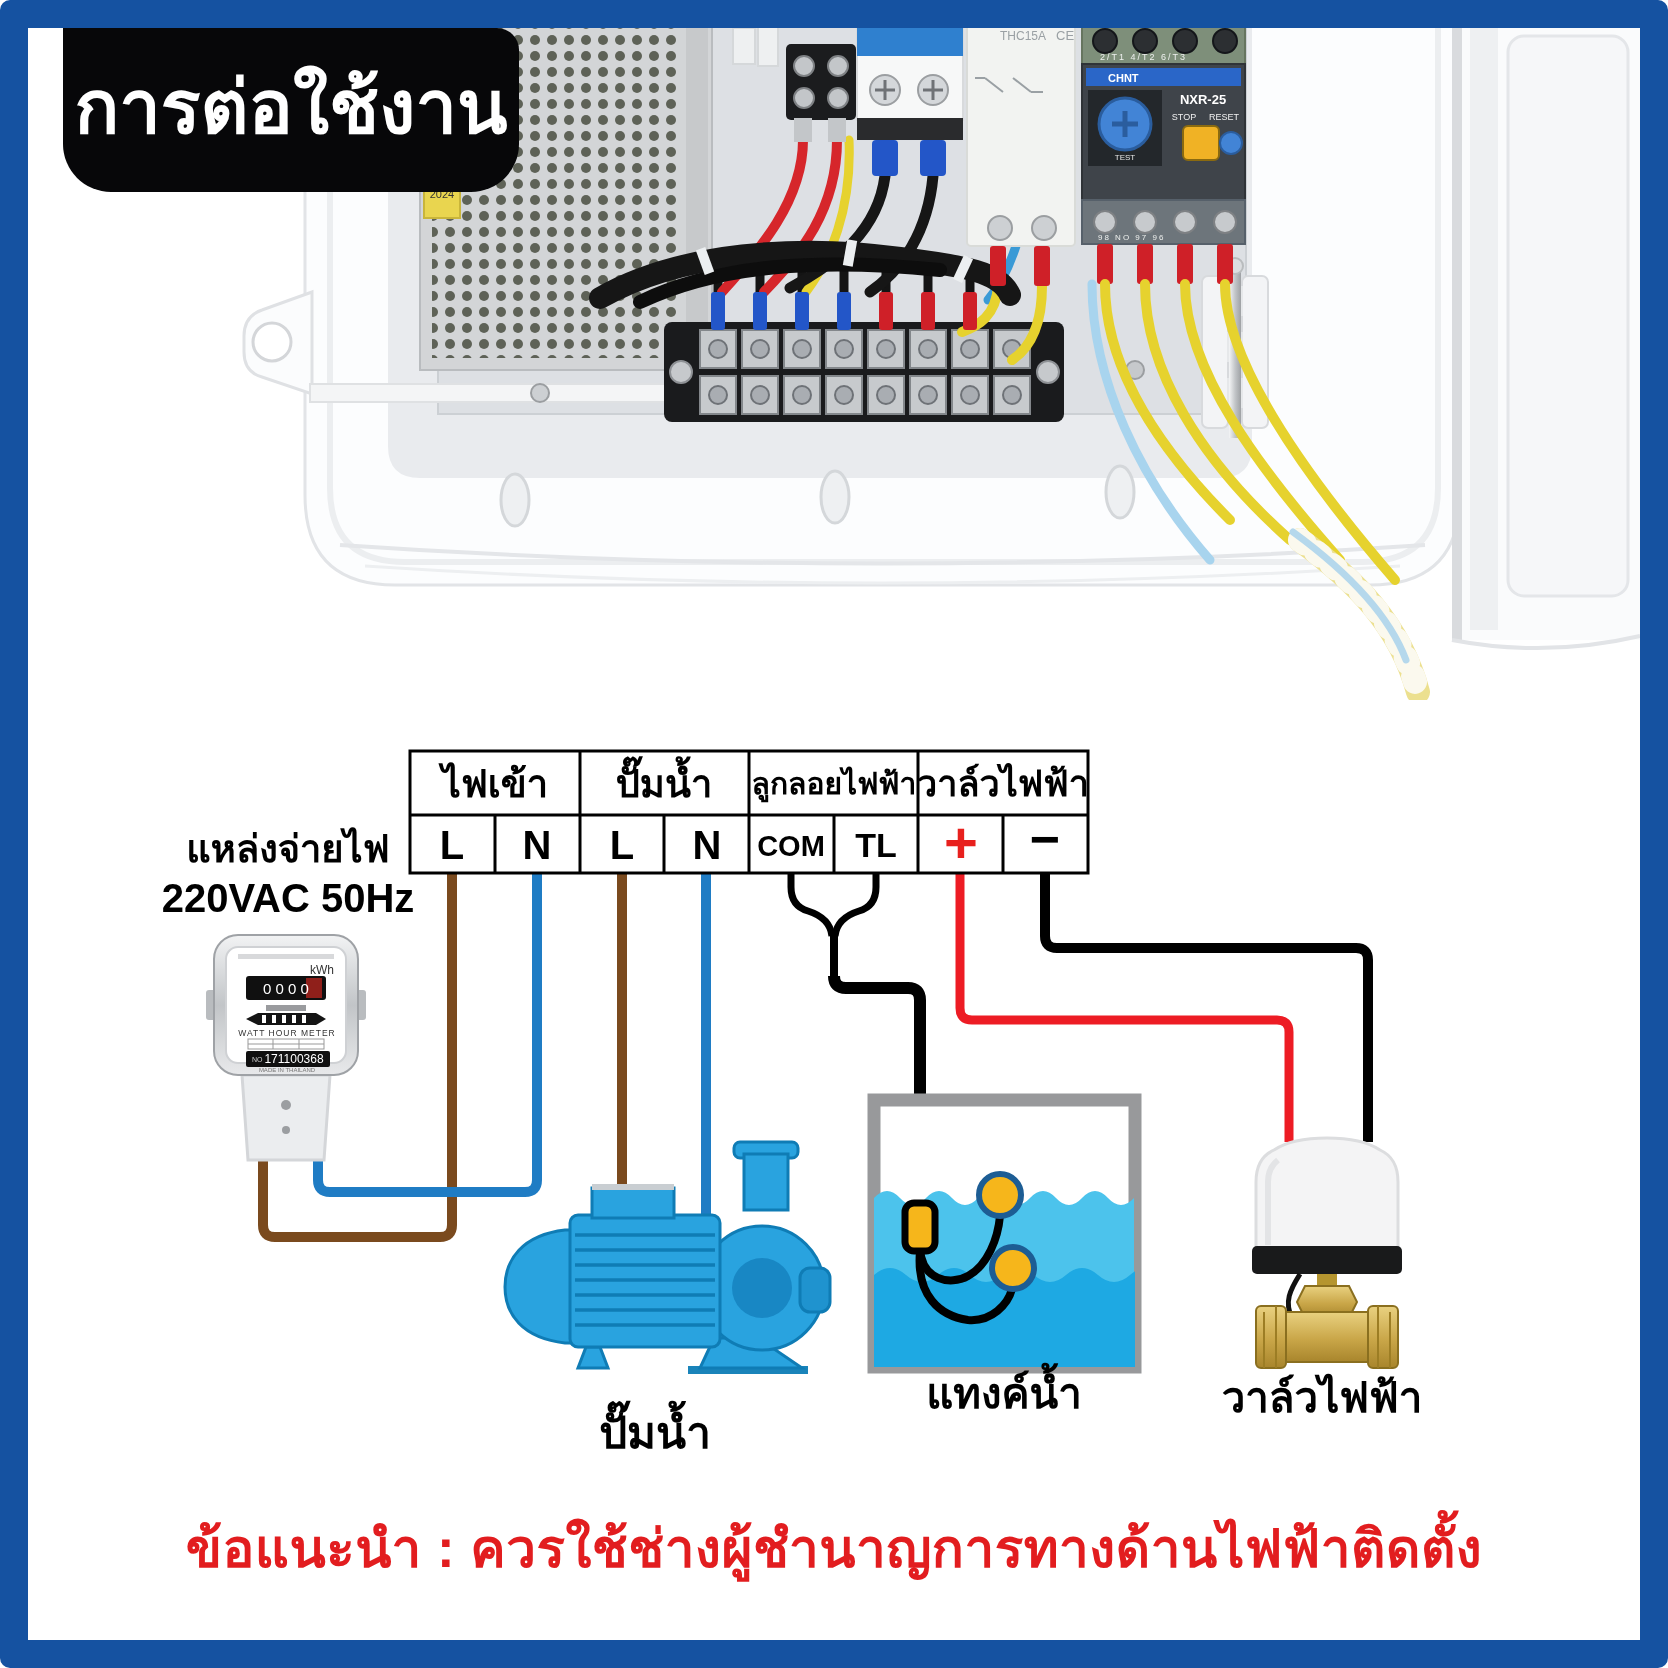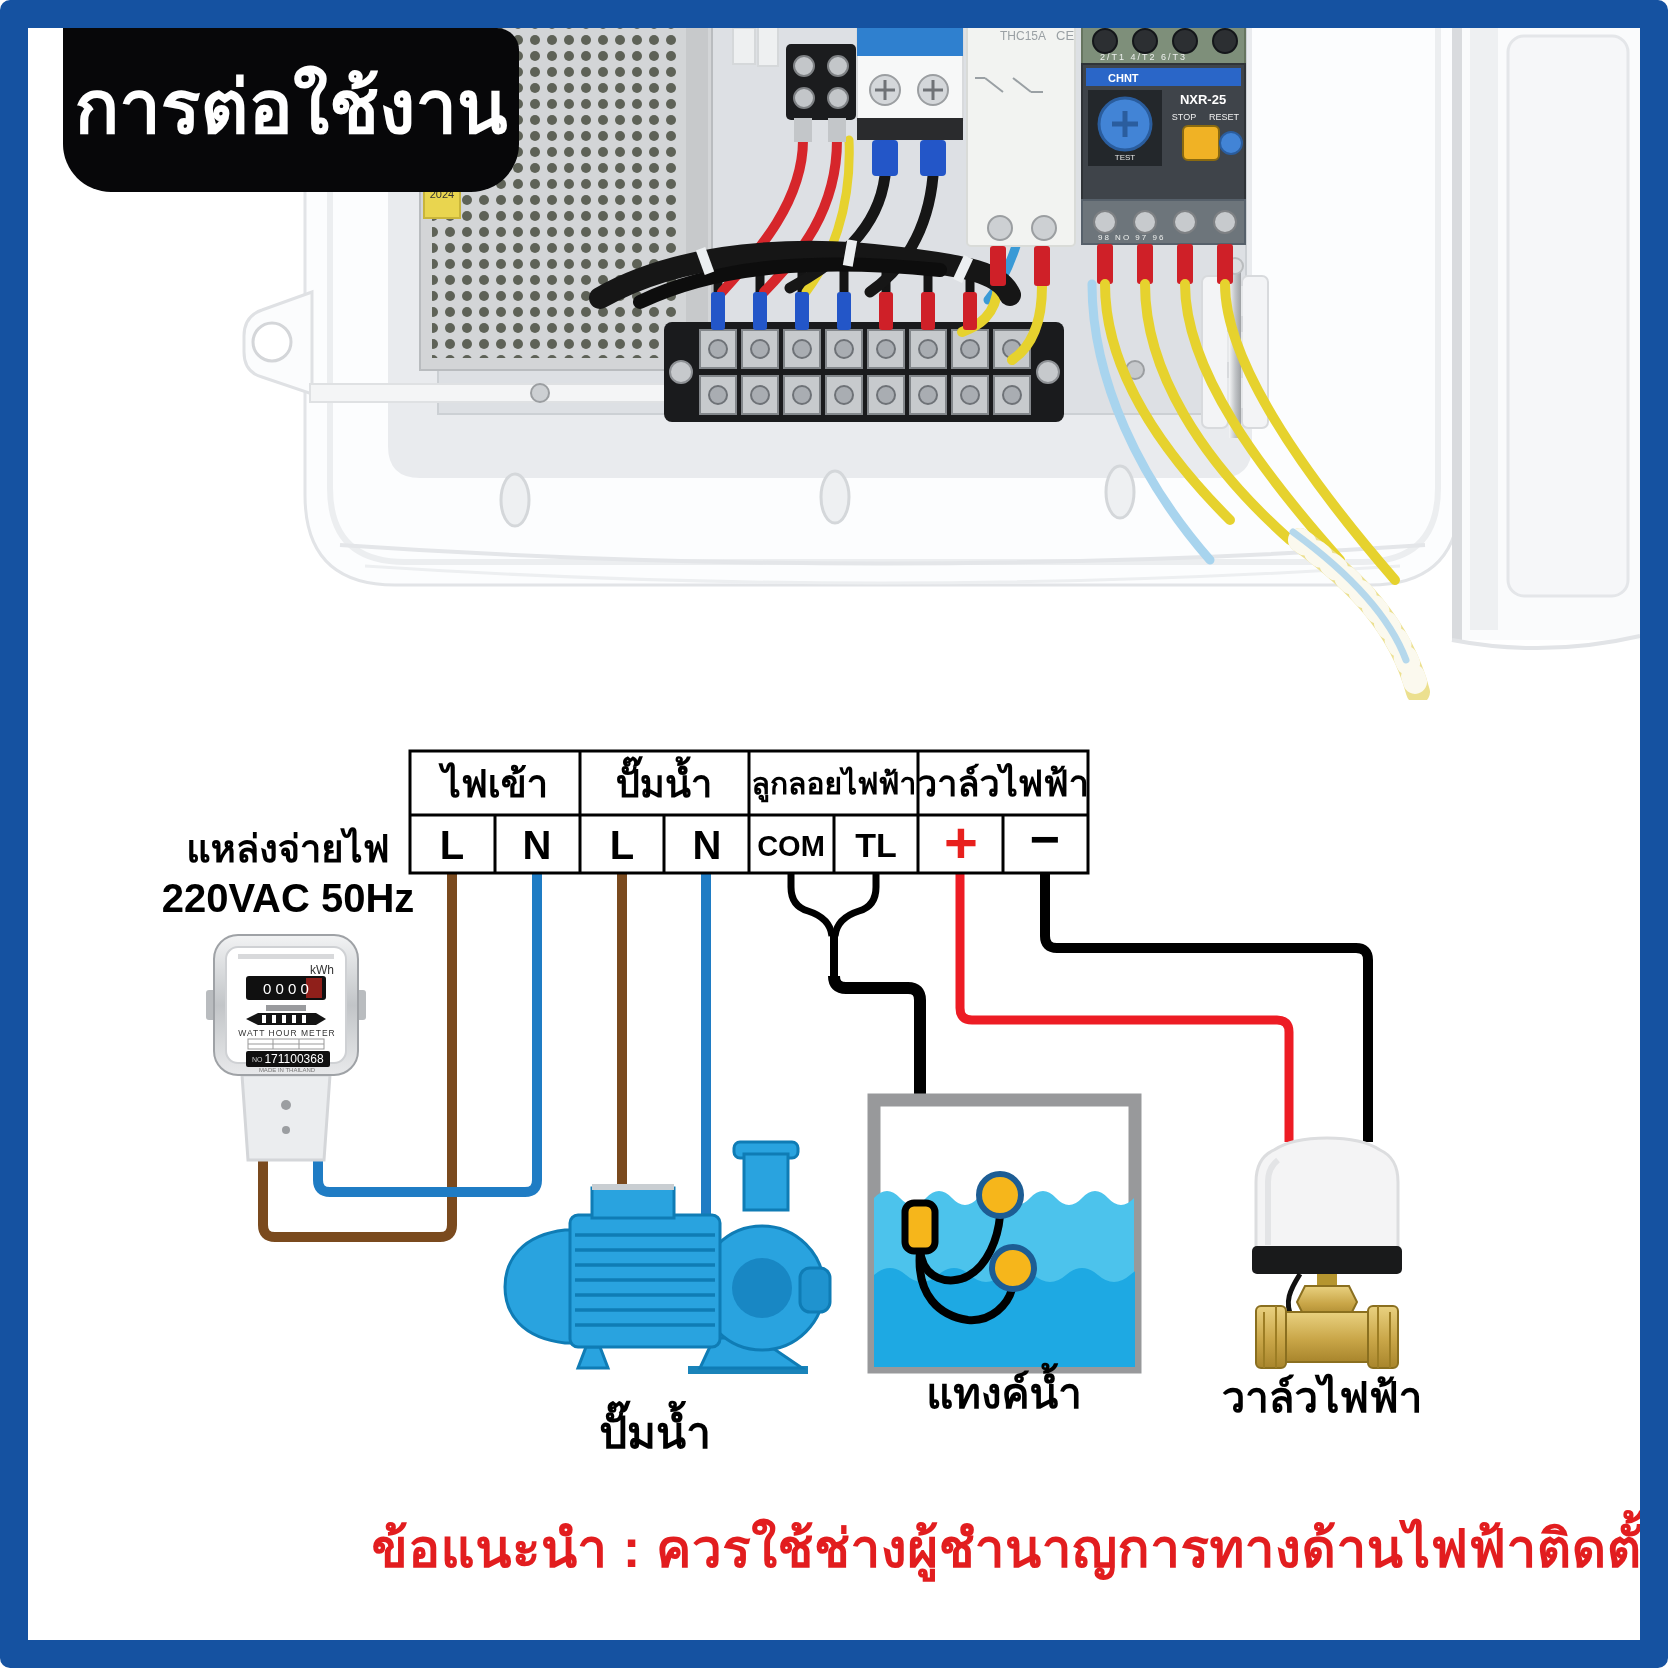--- a/index.html
+++ b/index.html
@@ -6,21 +6,21 @@
   .page{position:relative;width:1668px;height:1668px;background:#fff;overflow:hidden;
         font-family:"Liberation Sans","DejaVu Sans",sans-serif;}
   .frame{position:absolute;inset:0;border:28px solid #1552a1;border-radius:10px;
          pointer-events:none;z-index:50;}
   .badge{position:absolute;left:63px;top:0;width:456px;height:164px;background:#070709;
          border-radius:0 22px 48px 48px;z-index:60;display:flex;align-items:center;justify-content:center;margin-top:28px;}
   .badge span{color:#fff;font-size:74px;font-weight:700;padding-bottom:6px;}
   .photo,.diagram{position:absolute;left:0;z-index:1;}
   .photo{top:0;}
   .diagram{top:690px;}
-  .footer{position:absolute;left:0;top:1506px;width:100%;text-align:right;z-index:2;
+  .footer{position:absolute;left:0;top:1506px;width:100%;text-align:center;z-index:2;
           color:#e21d1f;font-size:53px;font-weight:700;letter-spacing:.5px;}
   text{font-family:"Liberation Sans","DejaVu Sans",sans-serif;}
 </style>
 </head>
 <body>
 
 <div class="page">
 
   <svg class="photo" width="1668" height="700" viewBox="0 0 1668 700">
     <defs>

